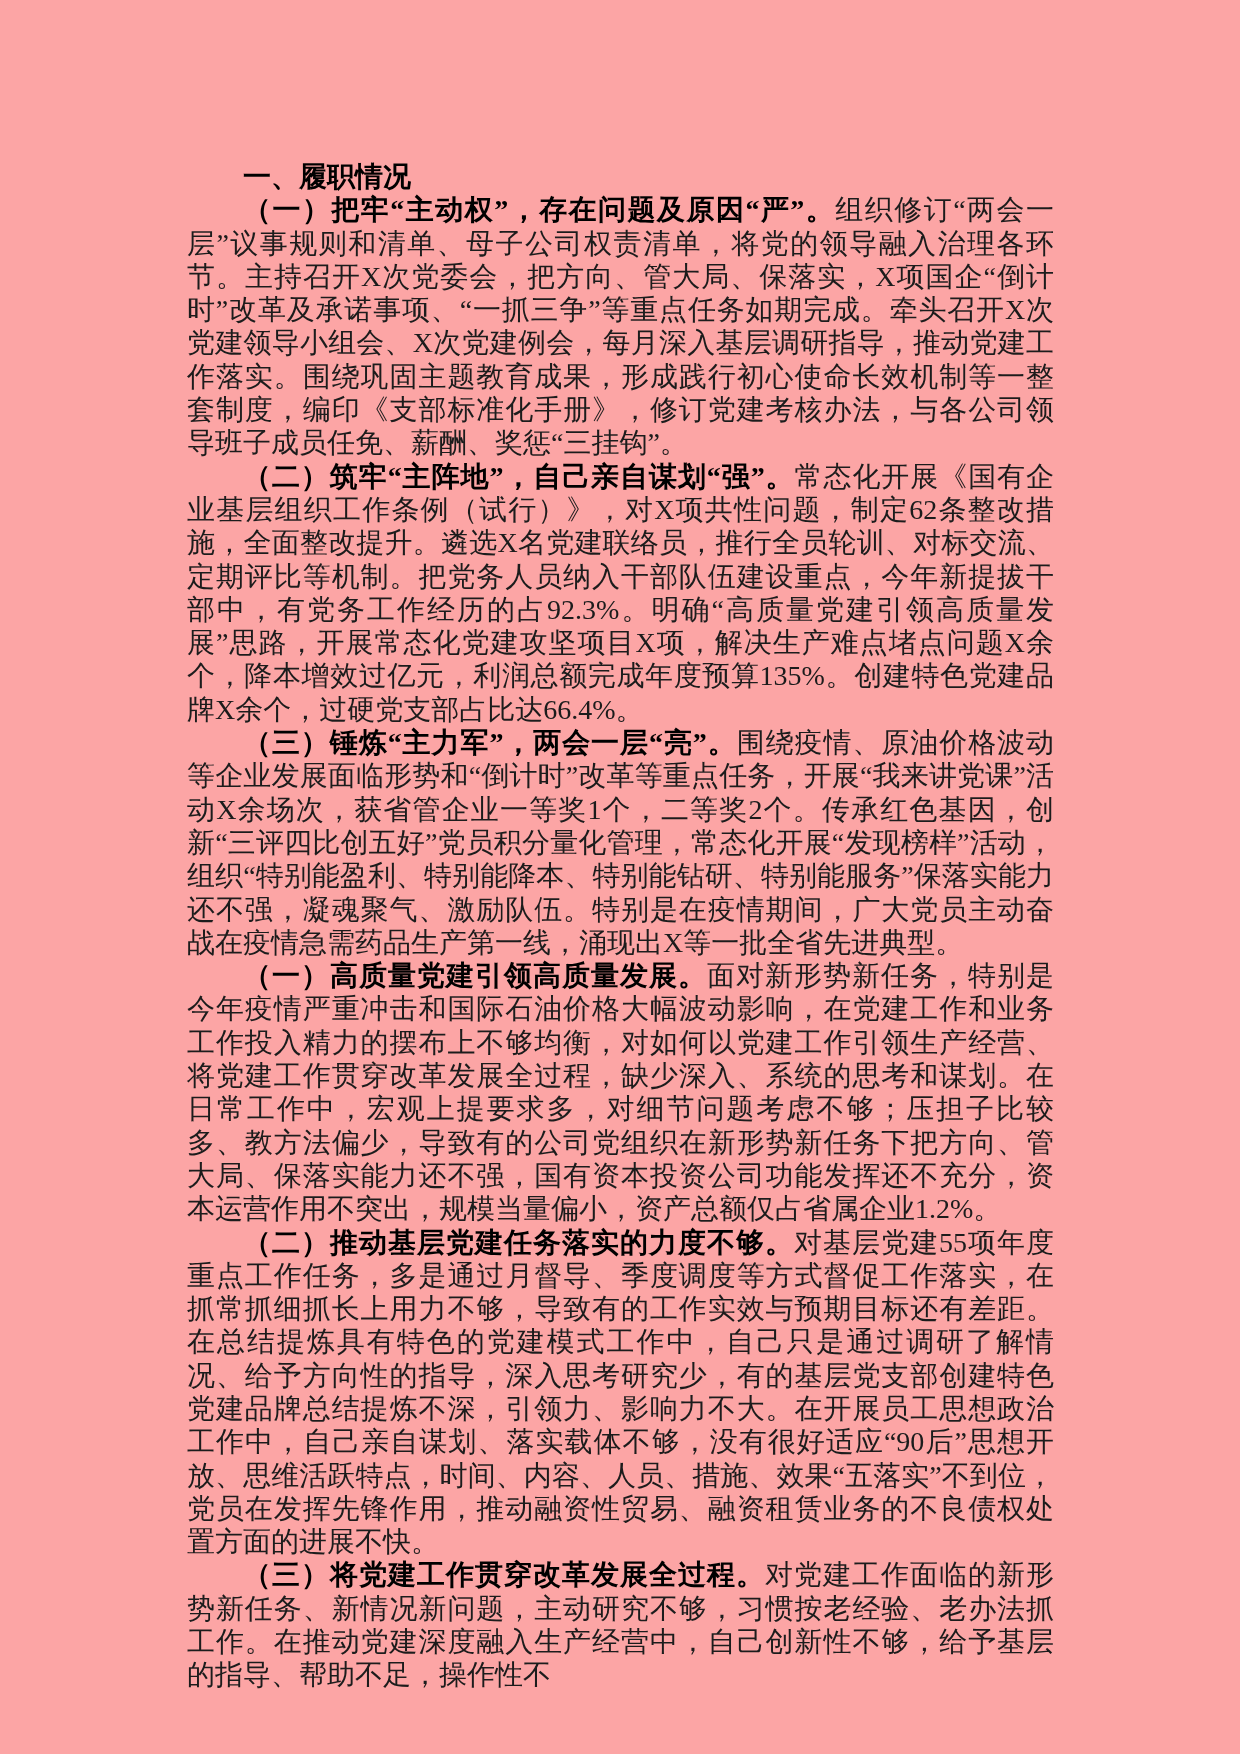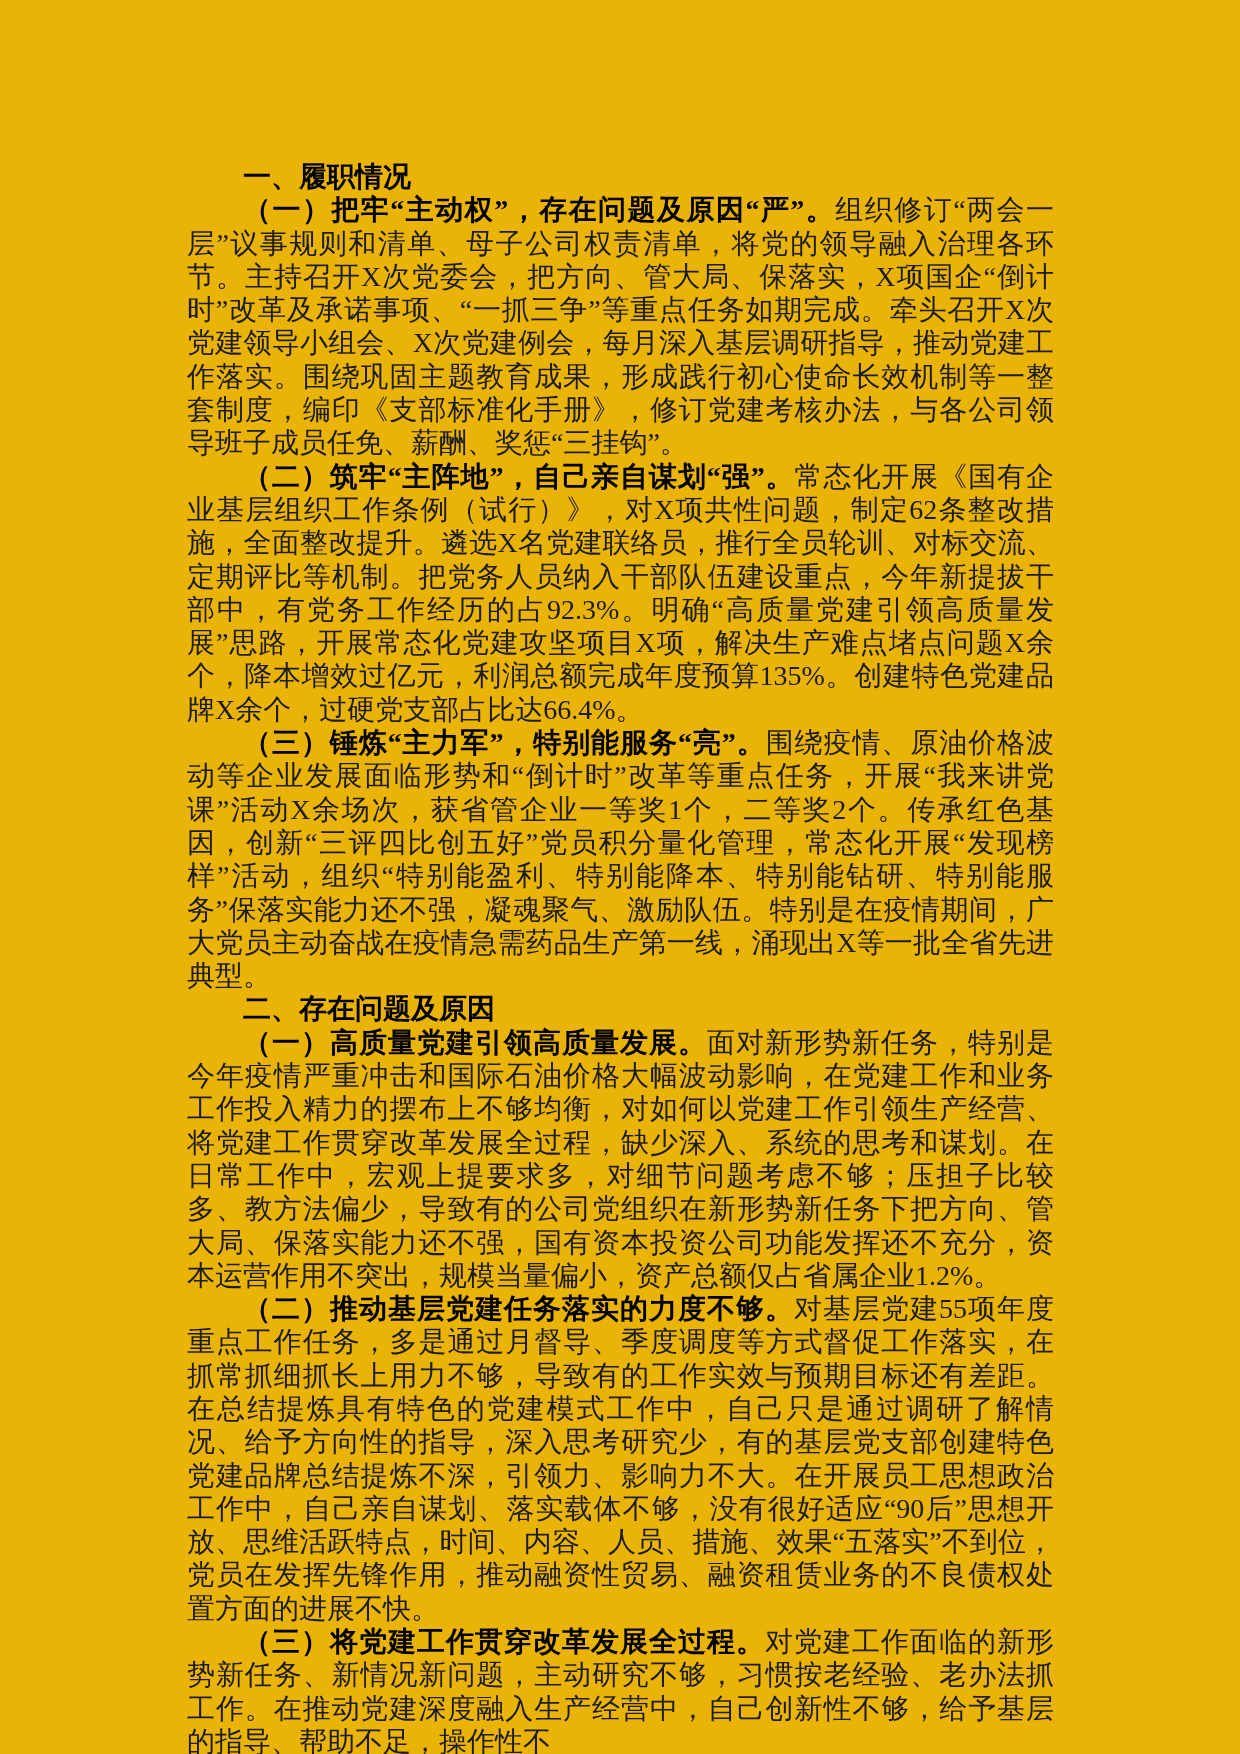--- a/index.html
+++ b/index.html
@@ -10,21 +10,21 @@
   body {
     width: 1240px;
     height: 1754px;
     overflow: hidden;
   }
   .page {
     box-sizing: border-box;
     width: 1240px;
     height: 1754px;
     padding: 160px 186px 13px 187px;
-    background: #eab308;
+    background: #fca5a5;
     font-family: "Liberation Serif", "DejaVu Serif", serif;
     font-size: 28px;
     line-height: 33.3px;
     color: #1c1c1c;
     text-align: justify;
     text-justify: inter-ideograph;
   }
   .para {
     margin: 0;
     padding: 0;
@@ -41,23 +41,22 @@
 <body>
 
 <div class="page">
 
   <p class="para heading"><span class="lead">一、履职情况</span></p>
 
   <p class="para"><span class="lead">（一）把牢“主动权”，存在问题及原因“严”。</span><span>组织修订“两会一层”议事规则和清单、母子公司权责清单，将党的领导融入治理各环节。主持召开X次党委会，把方向、管大局、保落实，X项国企“倒计时”改革及承诺事项、“一抓三争”等重点任务如期完成。牵头召开X次党建领导小组会、X次党建例会，每月深入基层调研指导，推动党建工作落实。围绕巩固主题教育成果，形成践行初心使命长效机制等一整套制度，编印《支部标准化手册》，修订党建考核办法，与各公司领导班子成员任免、薪酬、奖惩“三挂钩”。</span></p>
 
   <p class="para"><span class="lead">（二）筑牢“主阵地”，自己亲自谋划“强”。</span><span>常态化开展《国有企业基层组织工作条例（试行）》，对X项共性问题，制定62条整改措施，全面整改提升。遴选X名党建联络员，推行全员轮训、对标交流、定期评比等机制。把党务人员纳入干部队伍建设重点，今年新提拔干部中，有党务工作经历的占92.3%。明确“高质量党建引领高质量发展”思路，开展常态化党建攻坚项目X项，解决生产难点堵点问题X余个，降本增效过亿元，利润总额完成年度预算135%。创建特色党建品牌X余个，过硬党支部占比达66.4%。</span></p>
 
-  <p class="para"><span class="lead">（三）锤炼“主力军”，特别能服务“亮”。</span><span>围绕疫情、原油价格波动等企业发展面临形势和“倒计时”改革等重点任务，开展“我来讲党课”活动X余场次，获省管企业一等奖1个，二等奖2个。传承红色基因，创新“三评四比创五好”党员积分量化管理，常态化开展“发现榜样”活动，组织“特别能盈利、特别能降本、特别能钻研、特别能服务”保落实能力还不强，凝魂聚气、激励队伍。特别是在疫情期间，广大党员主动奋战在疫情急需药品生产第一线，涌现出X等一批全省先进典型。</span></p>
+  <p class="para"><span class="lead">（三）锤炼“主力军”，两会一层“亮”。</span><span>围绕疫情、原油价格波动等企业发展面临形势和“倒计时”改革等重点任务，开展“我来讲党课”活动X余场次，获省管企业一等奖1个，二等奖2个。传承红色基因，创新“三评四比创五好”党员积分量化管理，常态化开展“发现榜样”活动，组织“特别能盈利、特别能降本、特别能钻研、特别能服务”保落实能力还不强，凝魂聚气、激励队伍。特别是在疫情期间，广大党员主动奋战在疫情急需药品生产第一线，涌现出X等一批全省先进典型。</span></p>
 
-  <p class="para heading"><span class="lead">二、存在问题及原因</span></p>
 
   <p class="para"><span class="lead">（一）高质量党建引领高质量发展。</span><span>面对新形势新任务，特别是今年疫情严重冲击和国际石油价格大幅波动影响，在党建工作和业务工作投入精力的摆布上不够均衡，对如何以党建工作引领生产经营、将党建工作贯穿改革发展全过程，缺少深入、系统的思考和谋划。在日常工作中，宏观上提要求多，对细节问题考虑不够；压担子比较多、教方法偏少，导致有的公司党组织在新形势新任务下把方向、管大局、保落实能力还不强，国有资本投资公司功能发挥还不充分，资本运营作用不突出，规模当量偏小，资产总额仅占省属企业1.2%。</span></p>
 
   <p class="para"><span class="lead">（二）推动基层党建任务落实的力度不够。</span><span>对基层党建55项年度重点工作任务，多是通过月督导、季度调度等方式督促工作落实，在抓常抓细抓长上用力不够，导致有的工作实效与预期目标还有差距。在总结提炼具有特色的党建模式工作中，自己只是通过调研了解情况、给予方向性的指导，深入思考研究少，有的基层党支部创建特色党建品牌总结提炼不深，引领力、影响力不大。在开展员工思想政治工作中，自己亲自谋划、落实载体不够，没有很好适应“90后”思想开放、思维活跃特点，时间、内容、人员、措施、效果“五落实”不到位，党员在发挥先锋作用，推动融资性贸易、融资租赁业务的不良债权处置方面的进展不快。</span></p>
 
   <p class="para"><span class="lead">（三）将党建工作贯穿改革发展全过程。</span><span>对党建工作面临的新形势新任务、新情况新问题，主动研究不够，习惯按老经验、老办法抓工作。在推动党建深度融入生产经营中，自己创新性不够，给予基层的指导、帮助不足，操作性不</span></p>
 
 </div>
 
 </body></html>

